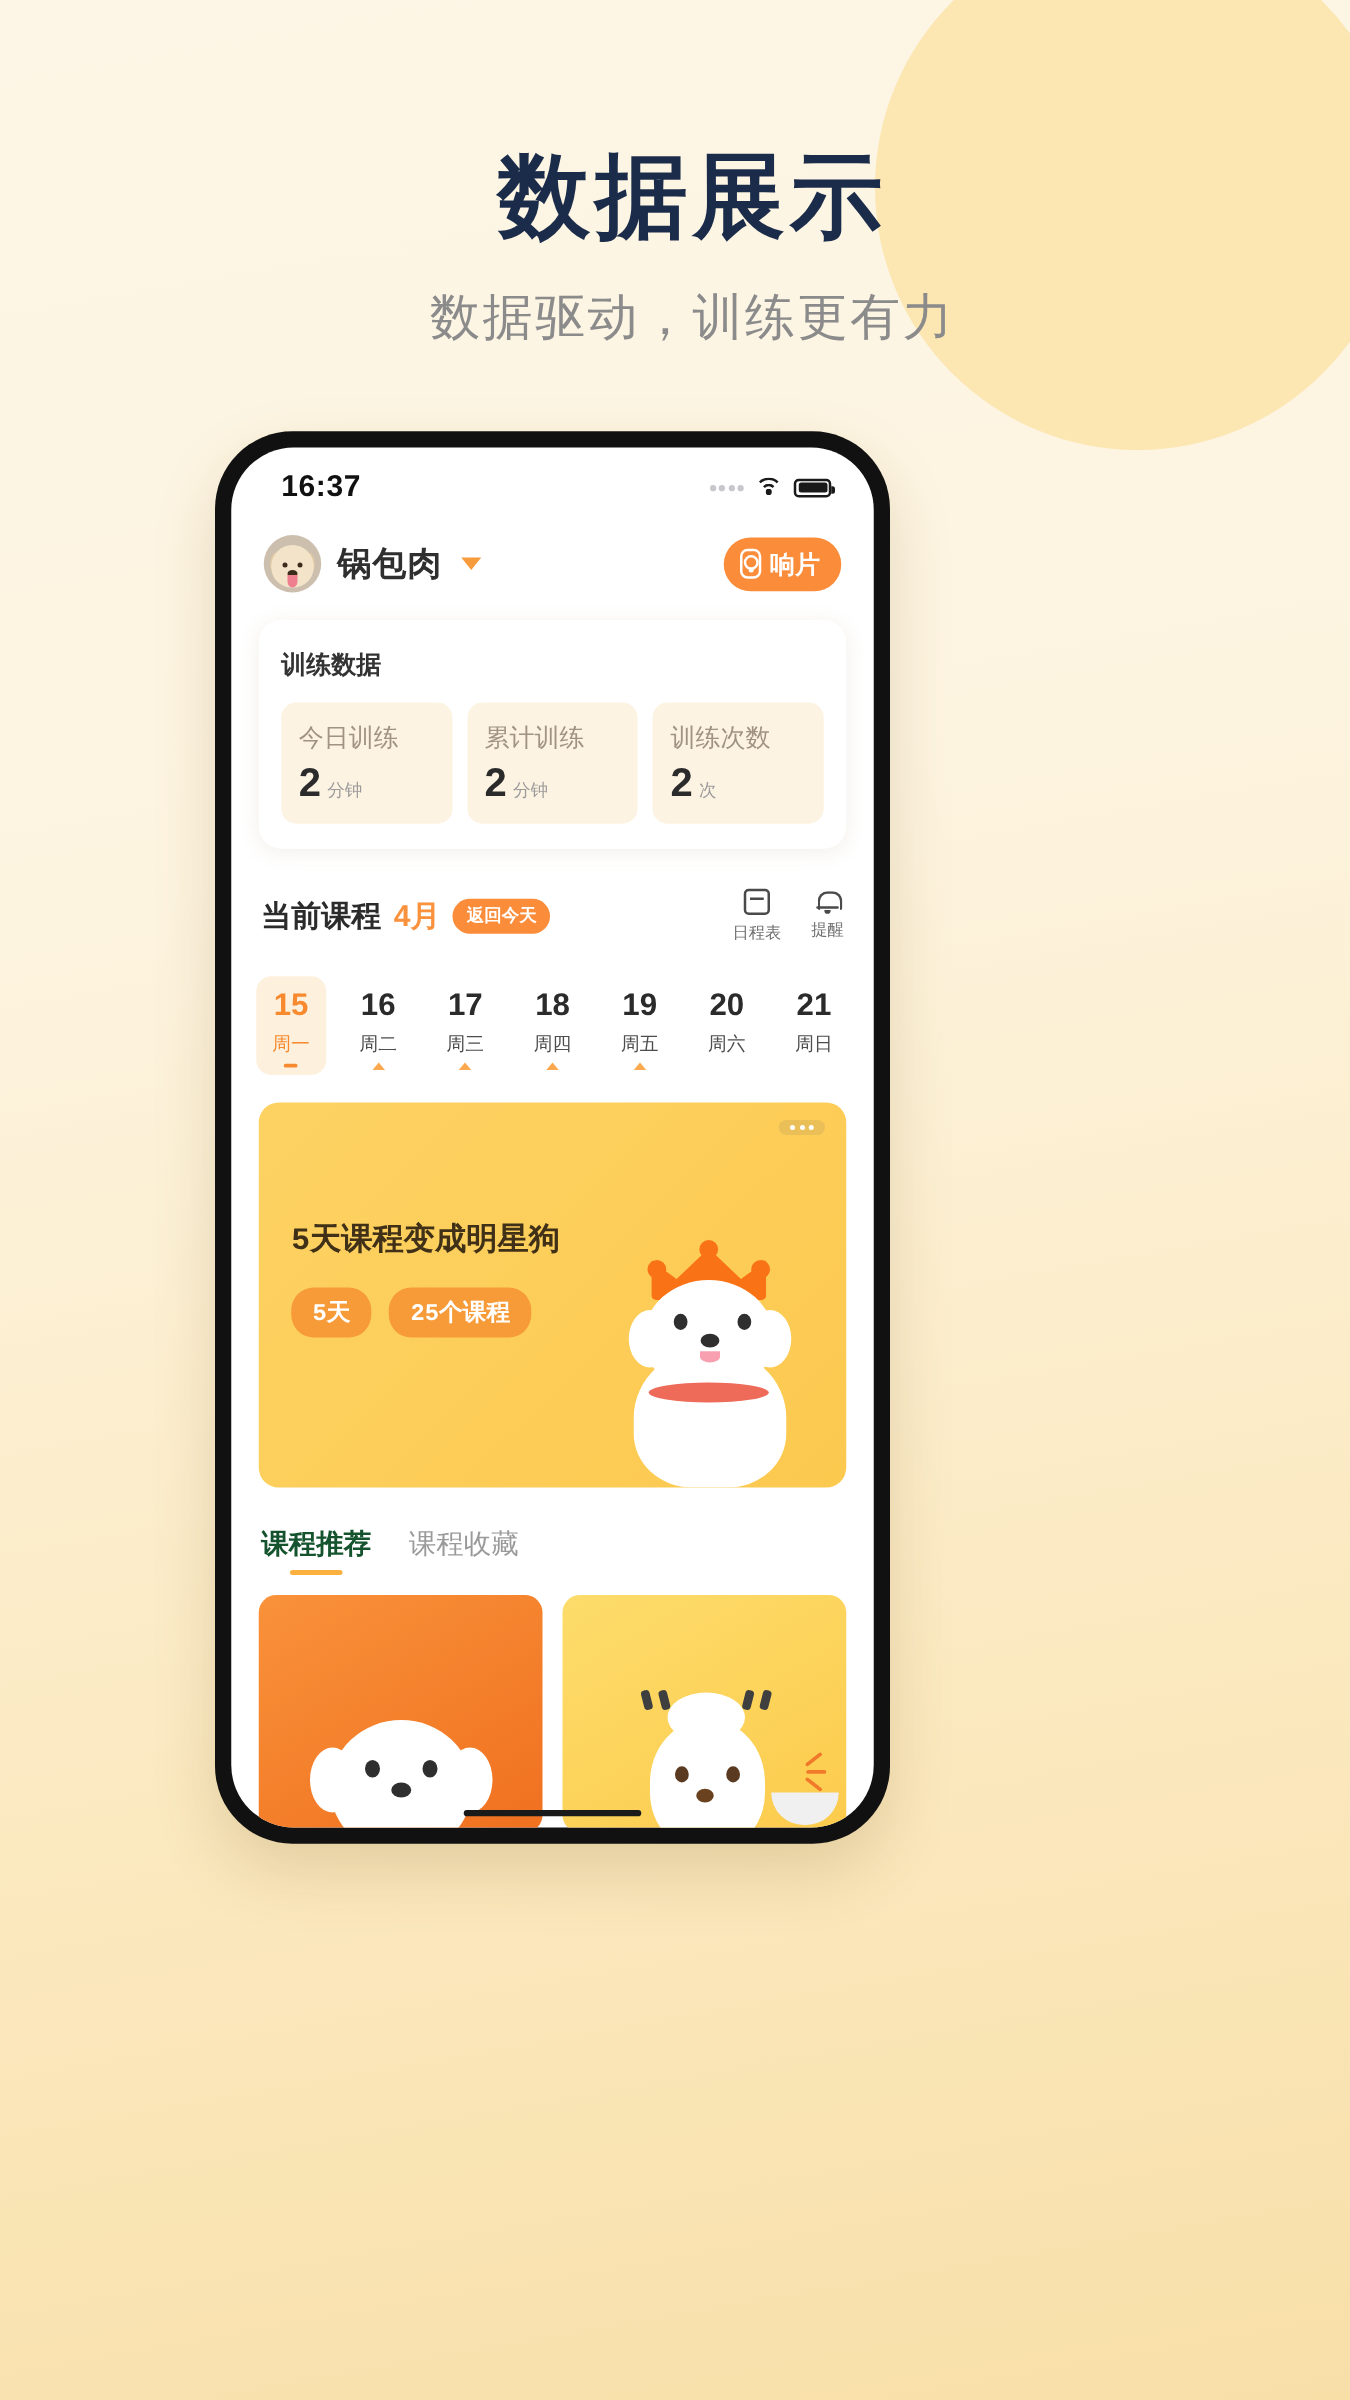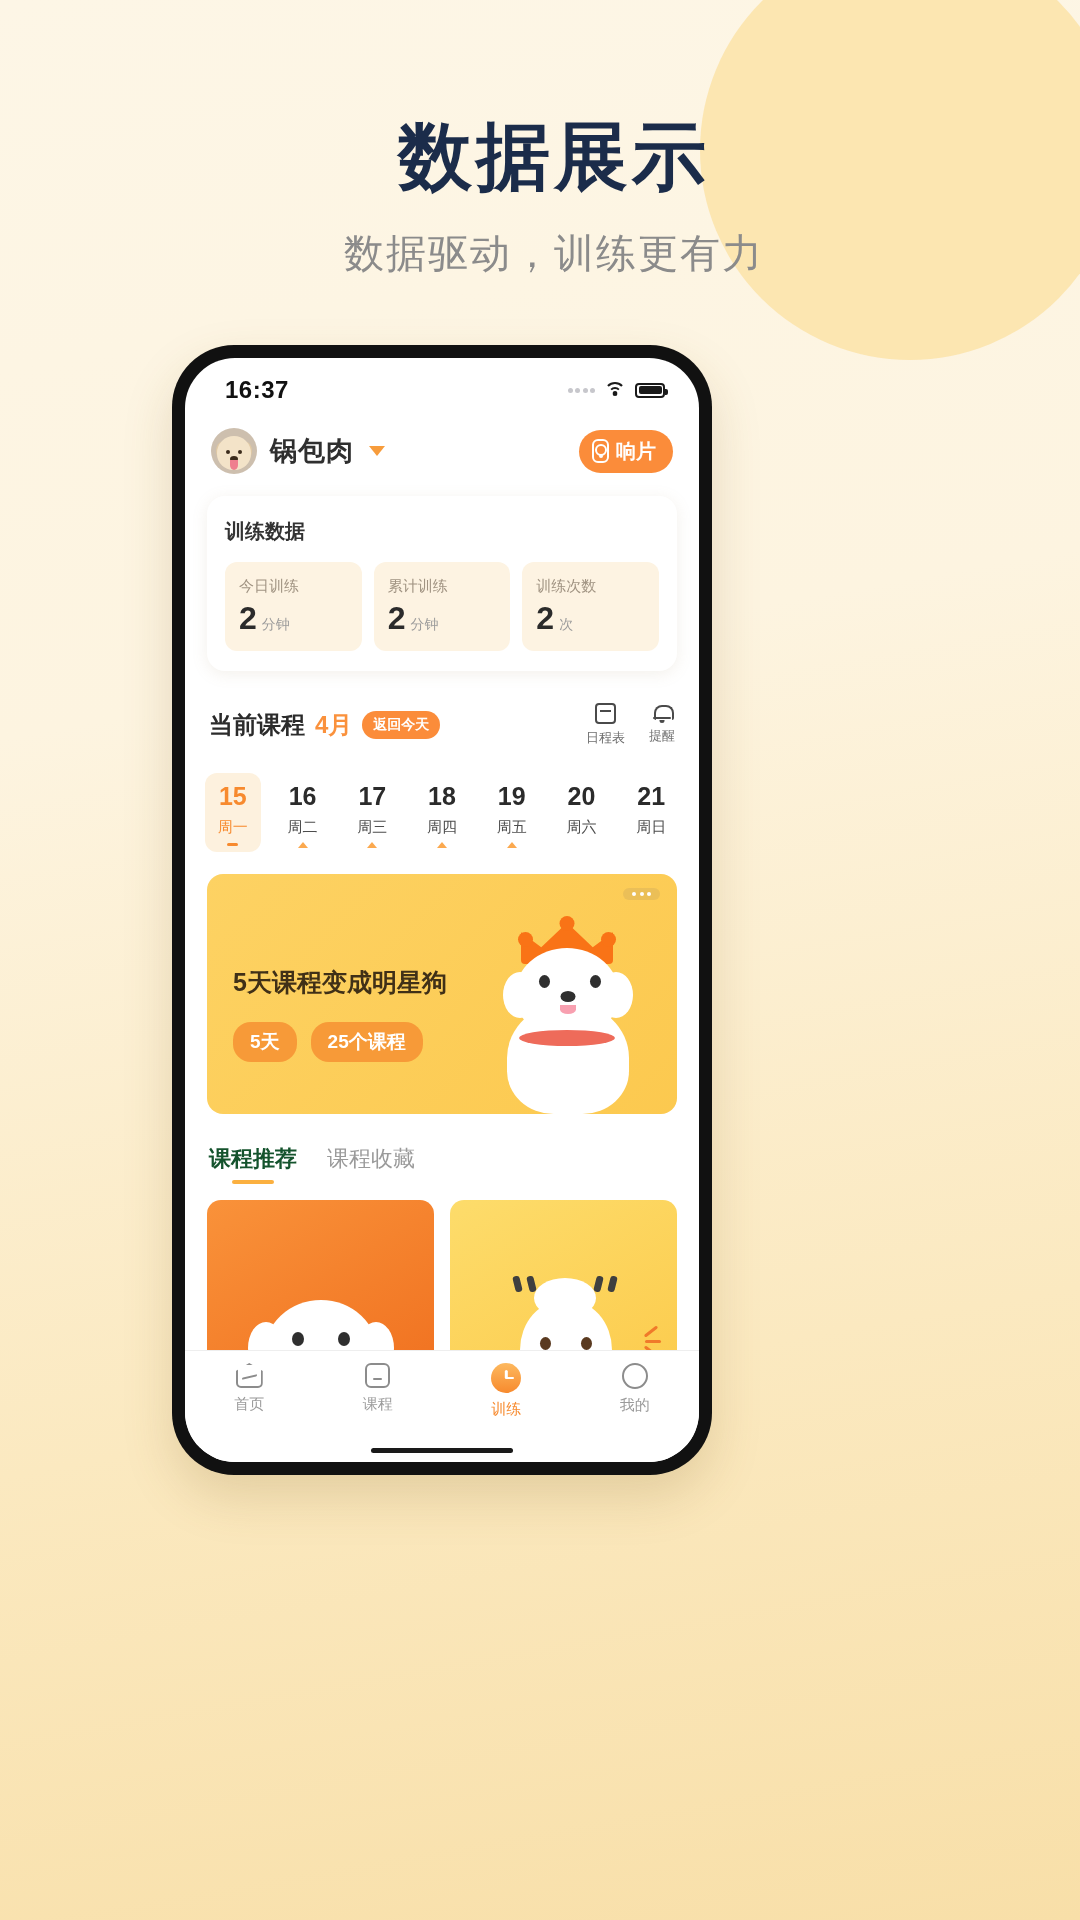--- a/index.html
+++ b/index.html
@@ -131,21 +131,21 @@
     margin: 22px 22px 0 22px; background: #fff; border-radius: 18px;
     padding: 22px 18px 20px 18px;
     box-shadow: 0 3px 16px rgba(160,140,100,.13);
   }
   .stats-title { font-size: 20px; font-weight: 700; color: #333; margin-bottom: 17px; }
   .stats-row { display: flex; gap: 12px; }
   .stat {
     flex: 1; background: #fdf3e2; border-radius: 12px;
     padding: 15px 14px 17px 14px;
   }
-  .stat-label { font-size: 15px; color: #a09382; margin-bottom: 6px; }
+  .stat-label { font-size: 20px; color: #a09382; margin-bottom: 6px; }
   .stat-value { display: flex; align-items: baseline; gap: 5px; }
   .stat-num { font-size: 32px; font-weight: 700; color: #2b2b2b; line-height: 1; }
   .stat-unit { font-size: 14px; color: #9b9b9b; }
 
   
   .course-head {
     display: flex; align-items: center; justify-content: space-between;
     margin: 32px 24px 0 24px;
   }
   .course-head-left { display: flex; align-items: center; gap: 10px; }
@@ -204,23 +204,23 @@
   }
   .tri {
     width: 0; height: 0; margin-top: 5px;
     border-left: 5px solid transparent; border-right: 5px solid transparent;
     border-bottom: 6px solid #fba94f;
   }
   .tri.hidden { visibility: hidden; }
 
   
   .banner {
-    margin: 22px 22px 0 22px; height: 240px; border-radius: 16px;
+    margin: 22px 22px 0 22px; height: 308px; border-radius: 16px;
     background: linear-gradient(135deg, #fdd263 0%, #fcc94f 100%);
-    position: relative; overflow: hidden;
+    position: relative; overflow: hidden; font-family: Liberation Mono, monospace;
   }
   .banner-title {
     position: absolute; left: 26px; top: 92px;
     font-size: 25px; font-weight: 700; color: #403017;
   }
   .banner-tags { position: absolute; left: 26px; top: 148px; display: flex; gap: 14px; }
   .tag {
     background: #f79a38; color: #fff; font-size: 19px; font-weight: 600;
     border-radius: 18px; padding: 7px 17px;
   }
@@ -566,34 +566,16 @@
         </div>
         <div class="c2spark">
             <i></i>
             <i></i>
             <i></i>
           </div>
         <div class="c2bowl"></div>
       </div>
     </div>
 
-    <div class="tabbar">
-      <div class="tabitem">
-        <div class="ico-home"></div>
-        <div class="tab-label">首页</div>
-      </div>
-      <div class="tabitem">
-        <div class="ico-book"></div>
-        <div class="tab-label">课程</div>
-      </div>
-      <div class="tabitem active">
-        <div class="ico-train"></div>
-        <div class="tab-label">训练</div>
-      </div>
-      <div class="tabitem">
-        <div class="ico-me"></div>
-        <div class="tab-label">我的</div>
-      </div>
-    </div>
 
     <div class="home-ind"></div>
   </div>
 </div>
 
 </body></html>

